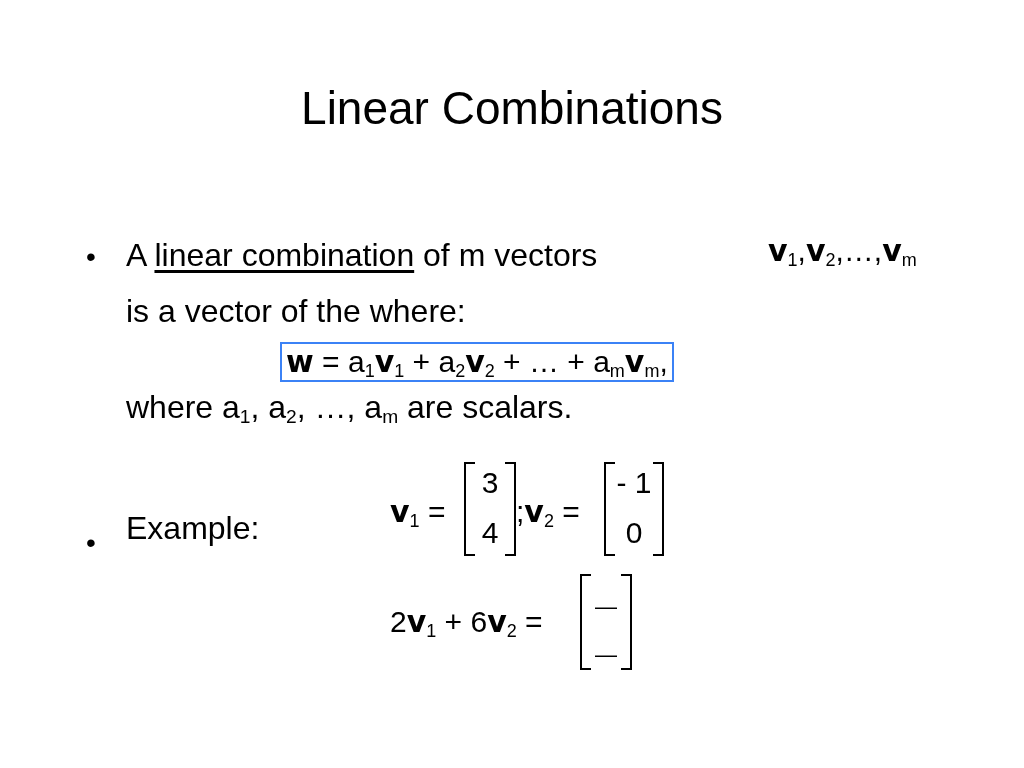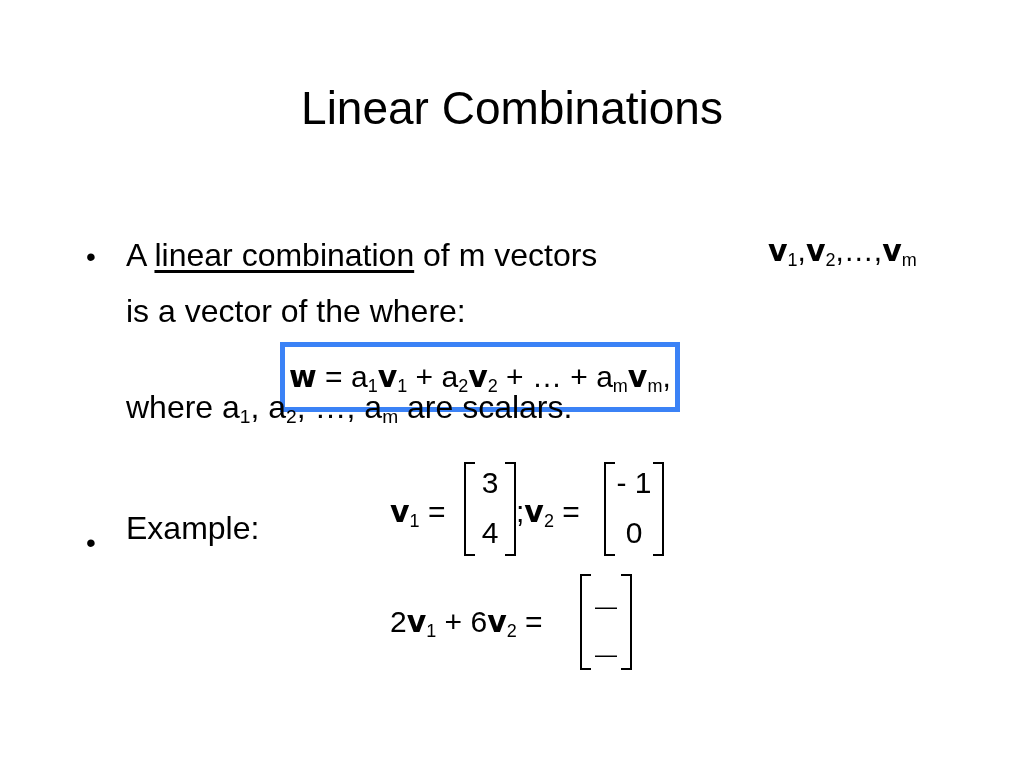--- a/index.html
+++ b/index.html
@@ -6,21 +6,21 @@
   body { width:1024px; height:768px; background:#ffffff; color:#000; position:relative; overflow:hidden;
          font-family:"Liberation Sans", sans-serif; }
   .title { position:absolute; left:0; width:1024px; top:80px; text-align:center; font-size:46px; line-height:56px; }
   .abs { position:absolute; white-space:nowrap; }
   .body { font-size:32px; line-height:38px; }
   .bullet { font-size:28px; }
   .u { text-decoration:underline; text-underline-offset:4px; }
   .bv { font-weight:bold; font-family:"DejaVu Sans", sans-serif; }
   sub { font-size:0.6em; vertical-align:-0.25em; line-height:0; }
   .mathline { font-size:30px; line-height:36px; }
-  .box { border:5px solid #3b82f6; padding:12px 4px; }
+  .box { border:2px solid #3b82f6; padding:0 4px; }
   .matrix { position:absolute; }
   .bracket { position:absolute; top:0; bottom:0; width:9px; border:2px solid #000; }
   .bracket.l { left:0; border-right:none; }
   .bracket.r { right:0; border-left:none; }
   .cell { position:absolute; left:0; right:0; text-align:center; font-size:30px; line-height:34px; }
 </style>
 </head>
 <body>
 
 <div>

